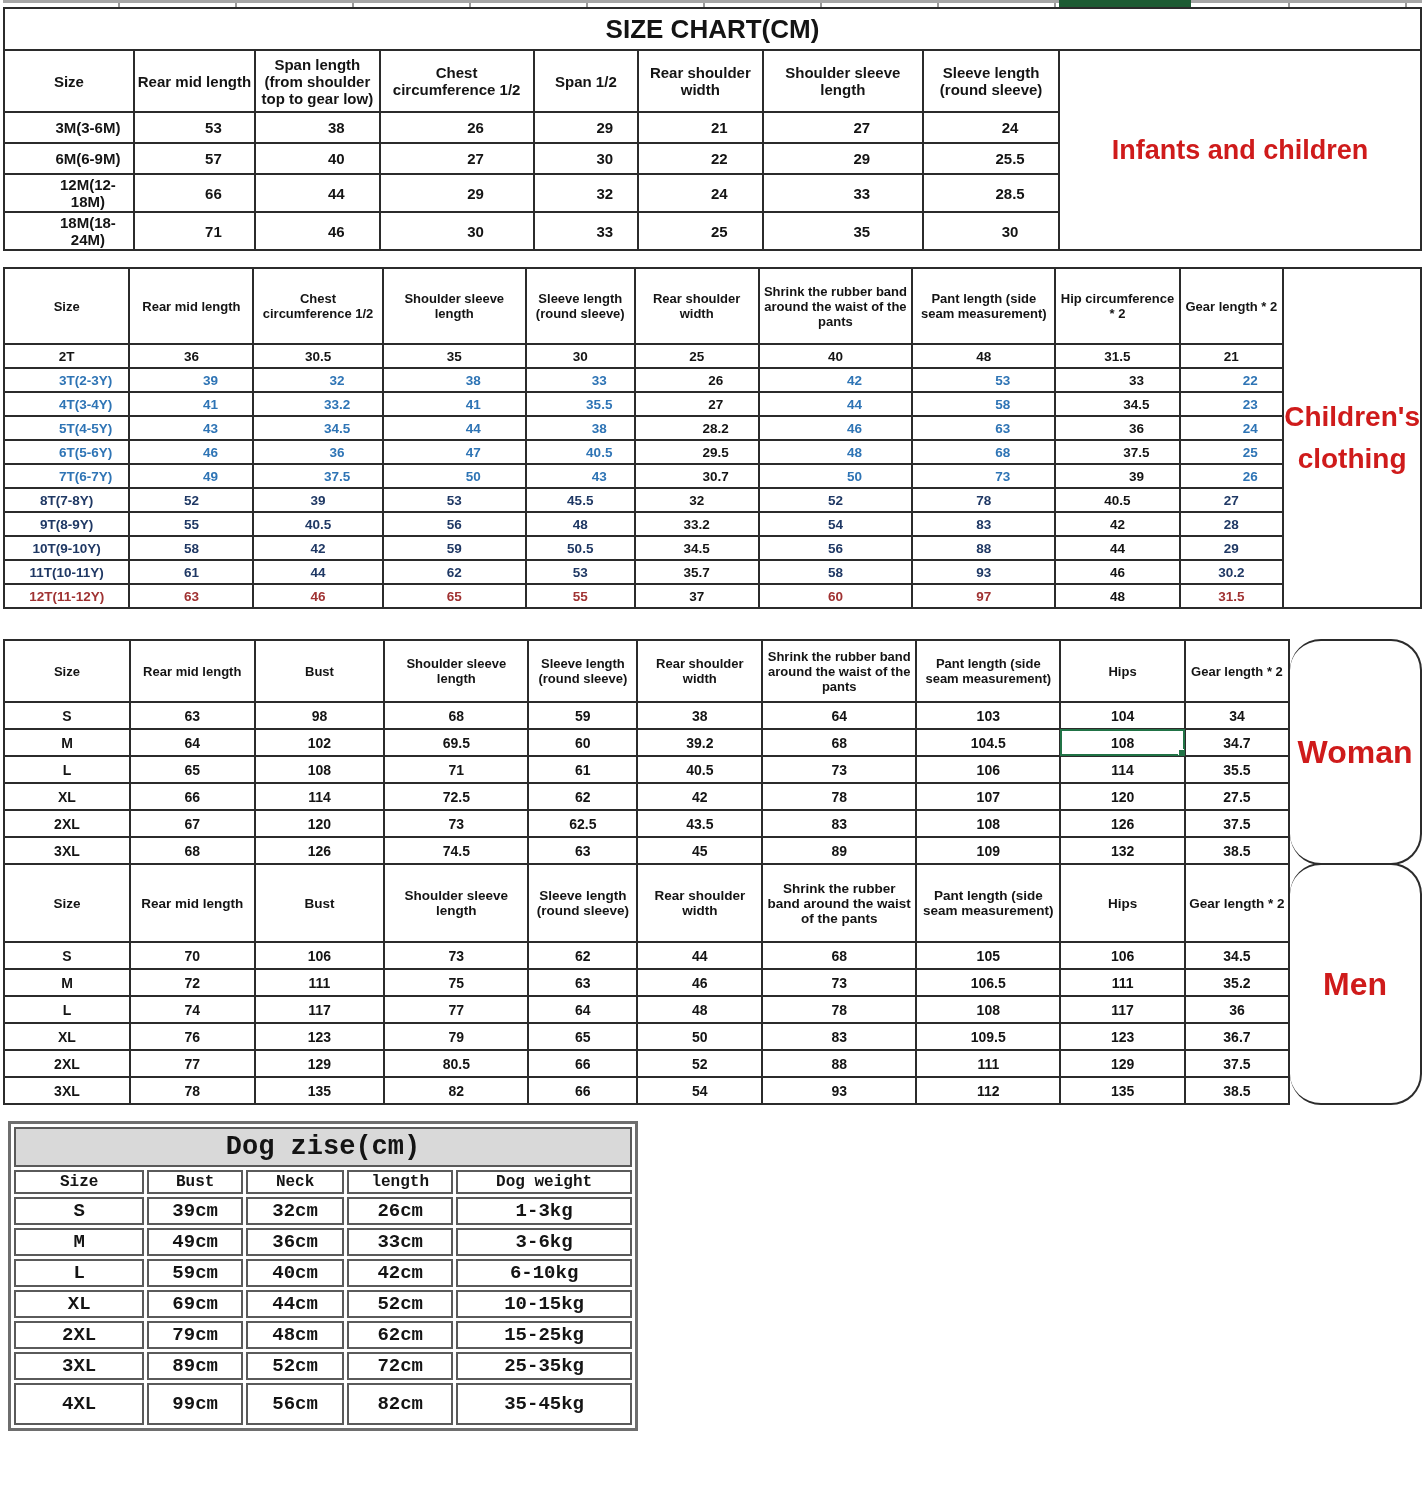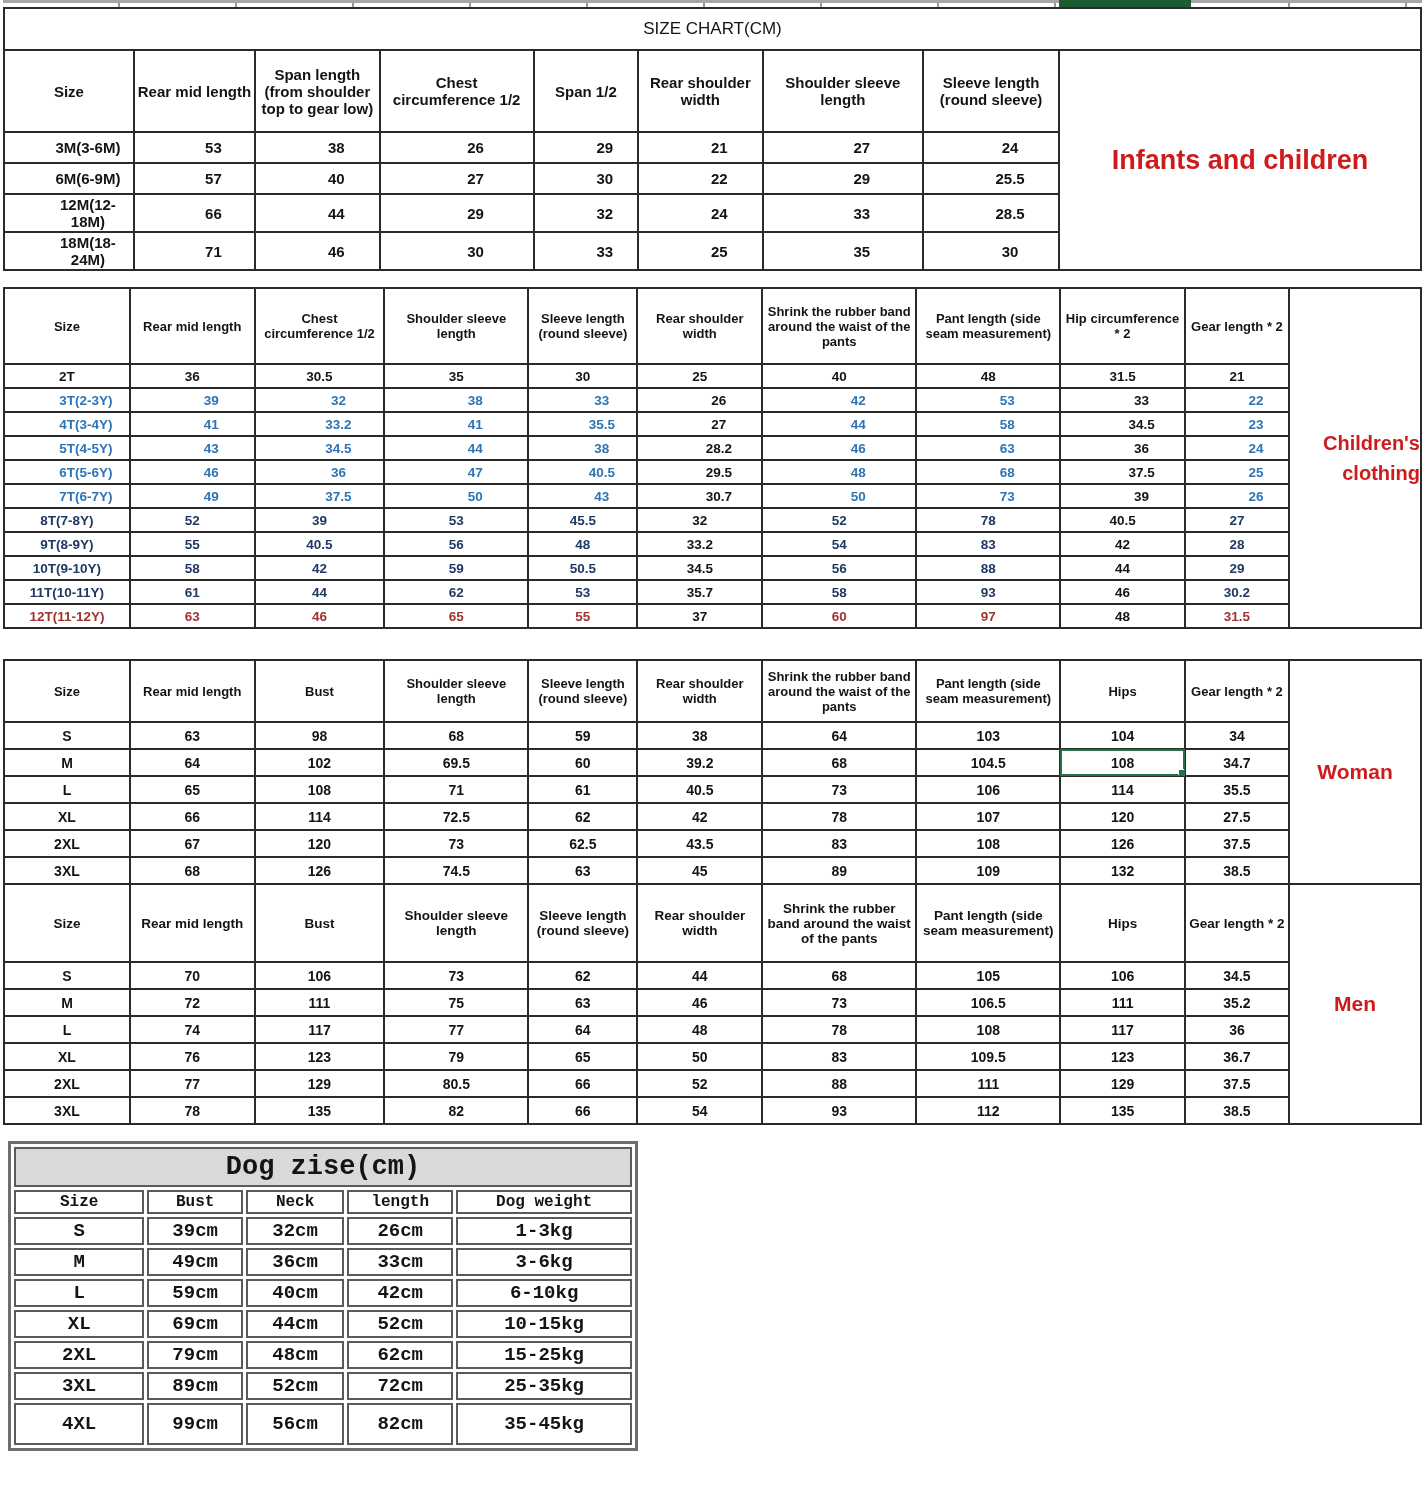--- a/index.html
+++ b/index.html
@@ -25,21 +25,21 @@
   .grid-strip .range-bar {
     position: absolute;
     left: 74.4%; top: -3px;
     width: 9.3%; height: 7px;
     background: var(--top_bar_green, #1d5b33);
   }
   .chart-title {
     border: 2px solid #2b2b2b;
     height: 44px;
     display: flex; align-items: center; justify-content: center;
-    font-size: 17px; font-weight: normal; color: #141414;
+    font-size: 26px; font-weight: bold; color: #141414;
   }
   .block-row { display: flex; align-items: stretch; margin-top: -2px; }
   table { table-layout: fixed; border-collapse: collapse; background: #fff; }
   th, td {
     border: 2px solid #2b2b2b;
     text-align: center; vertical-align: middle;
     font-weight: bold; color: #141414;
     padding: 1px 2px;
     overflow: hidden;
   }
@@ -47,36 +47,36 @@
     flex: 1;
     border: 2px solid #2b2b2b;
     border-left: none;
     display: flex; align-items: center; justify-content: center;
     text-align: center;
     font-weight: bold;
     color: var(--label_red, #cf1b1b);
   }
   
   .t-infants { width: 74.5%; }
-  .t-infants th { height: 82px; font-size: 15px; }
+  .t-infants th { height: 62px; font-size: 15px; }
   .t-infants td { height: 31px; font-size: 15px; padding-left: 40px; }
   .label-infants { font-size: 27px; }
   
   .gap16 { height: 16px; }
   .gap30 { height: 30px; }
   .ten-col { width: 90.7%; }
   .t-children th { height: 76px; font-size: 13px; }
   .t-children td { height: 24px; font-size: 13.5px; }
-  .label-children { font-size: 20px; line-height: 1.5; text-align: right; }
+  .label-children { font-size: 28px; line-height: 1.5; }
   
   .t-woman th { height: 62px; font-size: 13px; }
   .t-woman td { height: 27px; font-size: 14px; }
   .t-men th { height: 78px; font-size: 13.5px; }
   .t-men td { height: 27px; font-size: 14px; }
-  .label-woman, .label-men { font-size: 21px; }
+  .label-woman, .label-men { font-size: 32px; border-radius: 31px; }
   .overlap { margin-top: -2px; }
   
   .c-blue td { color: var(--row_blue, #2e74b5); padding-left: 40px; }
   .c-navy td { color: var(--row_navy, #1f3864); }
   .c-red  td { color: var(--row_red, #a03232); }
   td.black { color: #141414 !important; }
   
   td.selected {
     position: relative;
     outline: 2px solid var(--selection_green, #217346);

